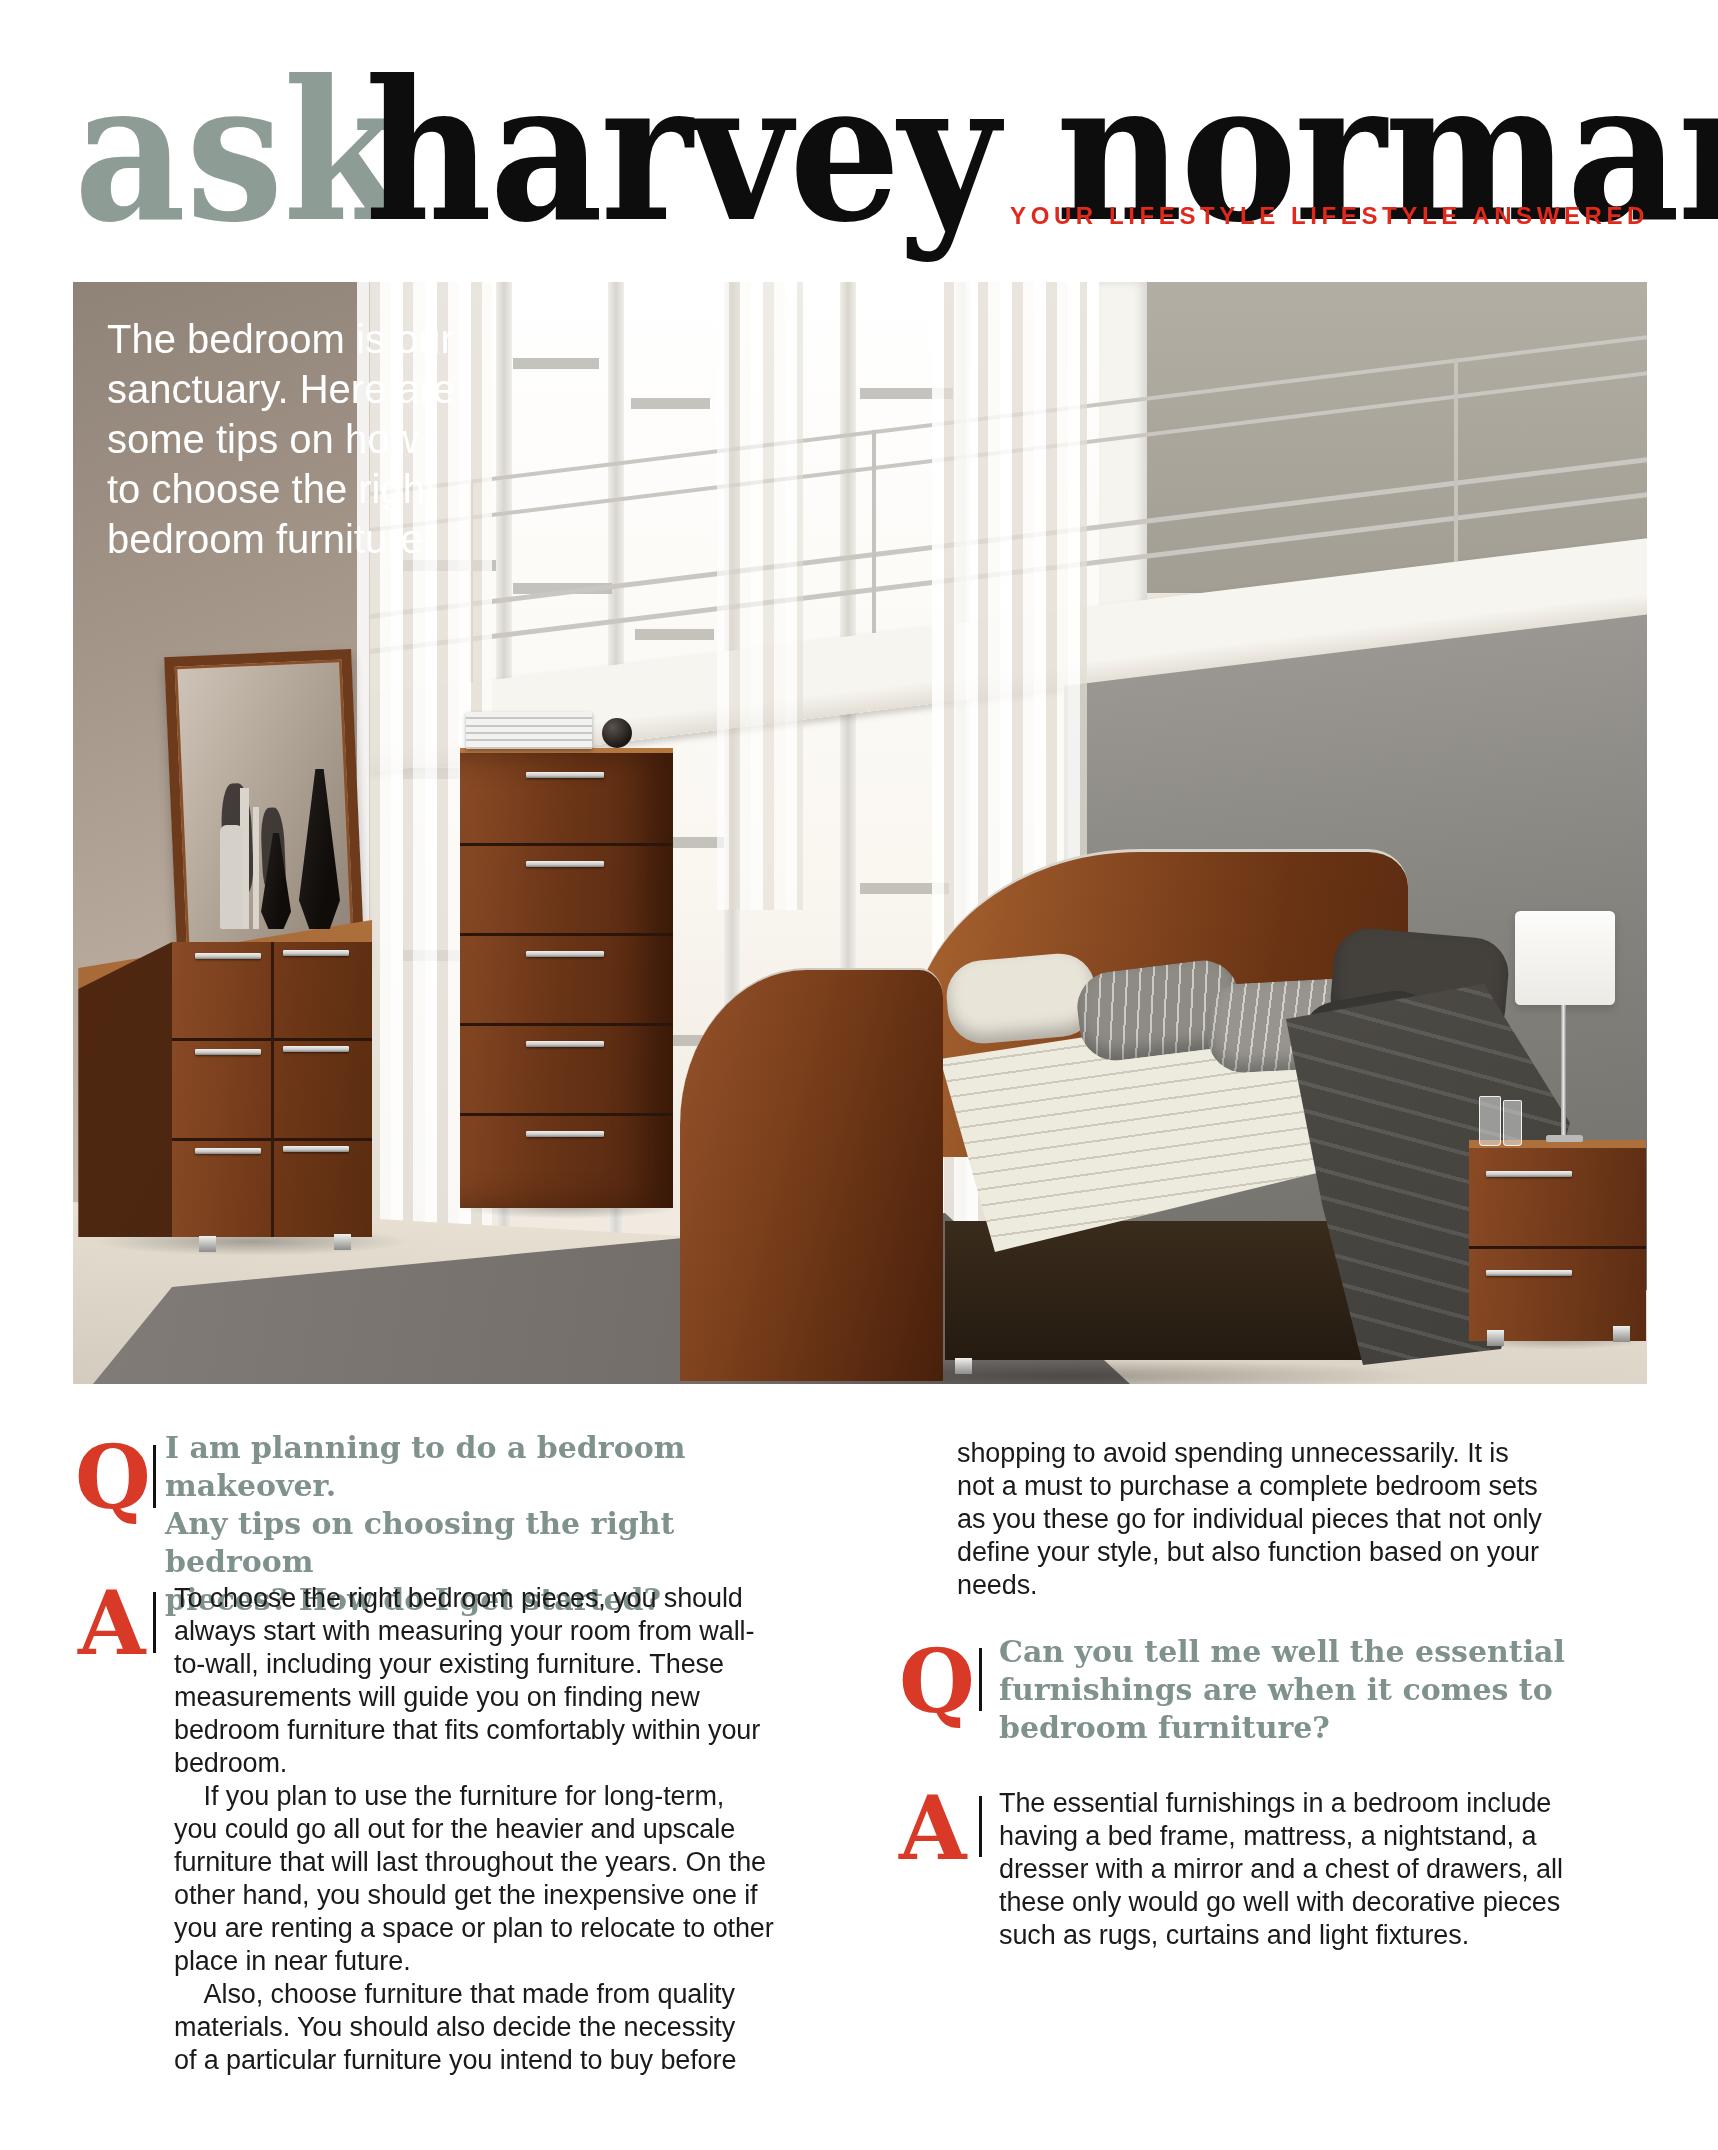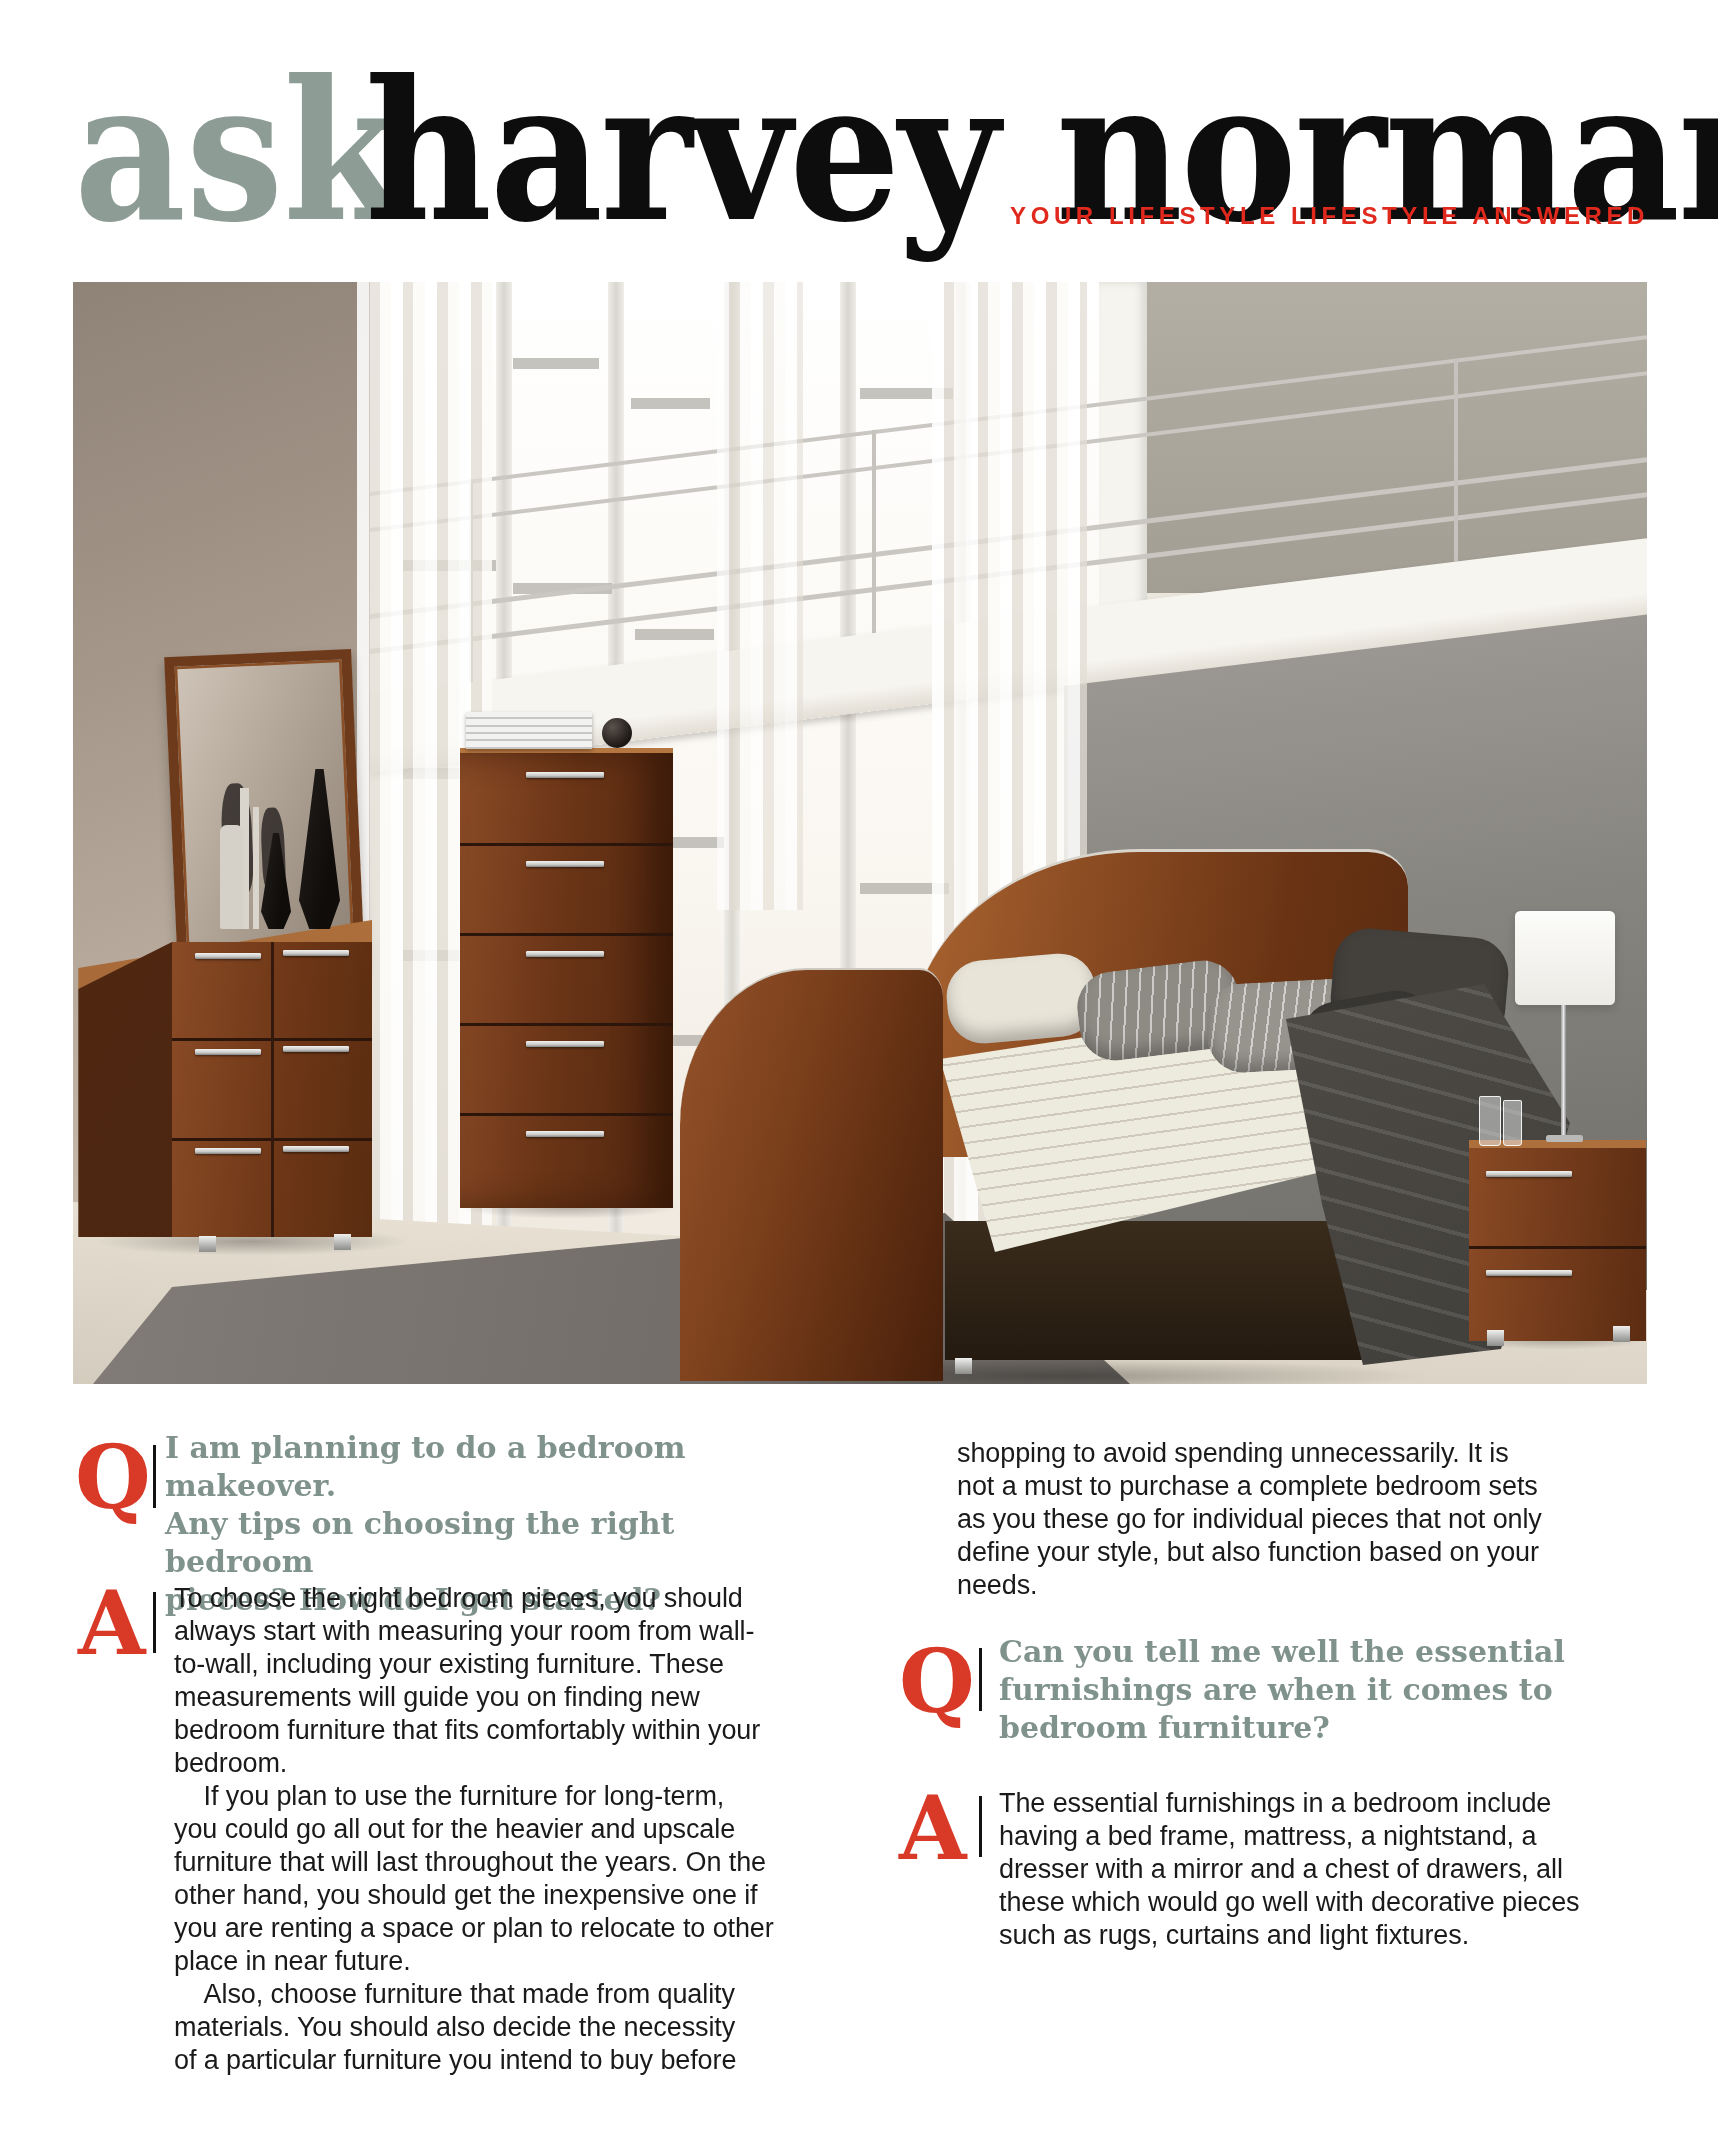--- a/index.html
+++ b/index.html
@@ -196,20 +196,25 @@
     <div class="abs handle" style="left:16.5px;top:122px;width:86px"></div>
   </div>
   <div class="abs chrome foot" style="left:1414px;top:1048px"></div>
   <div class="abs chrome foot" style="left:1540px;top:1044px"></div>
   <div class="abs" id="lamp-shade"></div>
   <div class="abs" id="lamp-stem"></div>
   <div class="abs" id="lamp-base"></div>
   <div class="abs glass" style="left:1406px;top:814px;width:20px;height:48px"></div>
   <div class="abs glass" style="left:1430px;top:818px;width:17px;height:44px"></div>
 
+  <div class="abs" id="caption">The bedroom is our
+sanctuary. Here are
+some tips on how
+to choose the right
+bedroom furniture.</div>
 </div>
 
 <div class="abs qa-letter" style="left:75px;top:1434px">Q</div>
 <div class="abs qa-bar" style="left:153px;top:1445px;height:63px"></div>
 <div class="abs q-text" style="left:165px;top:1429px;width:661px">I am planning to do a bedroom makeover.
 Any tips on choosing the right bedroom
 pieces? How do I get started?</div>
 
 <div class="abs qa-letter" style="left:78px;top:1580px">A</div>
 <div class="abs qa-bar" style="left:153px;top:1592px;height:61px"></div>
@@ -239,15 +244,15 @@
 <div class="abs qa-bar" style="left:979px;top:1648px;height:63px"></div>
 <div class="abs q-text" style="left:999px;top:1633px;width:595px">Can you tell me well the essential
 furnishings are when it comes to
 bedroom furniture?</div>
 
 <div class="abs qa-letter" style="left:899px;top:1785px">A</div>
 <div class="abs qa-bar" style="left:979px;top:1796px;height:61px"></div>
 <div class="abs a-text" style="left:999px;top:1787px;width:668px">The essential furnishings in a bedroom include
 having a bed frame, mattress, a nightstand, a
 dresser with a mirror and a chest of drawers, all
-these which would go well with decorative pieces
+these only would go well with decorative pieces
 such as rugs, curtains and light fixtures.</div>
 
 
 </body></html>

